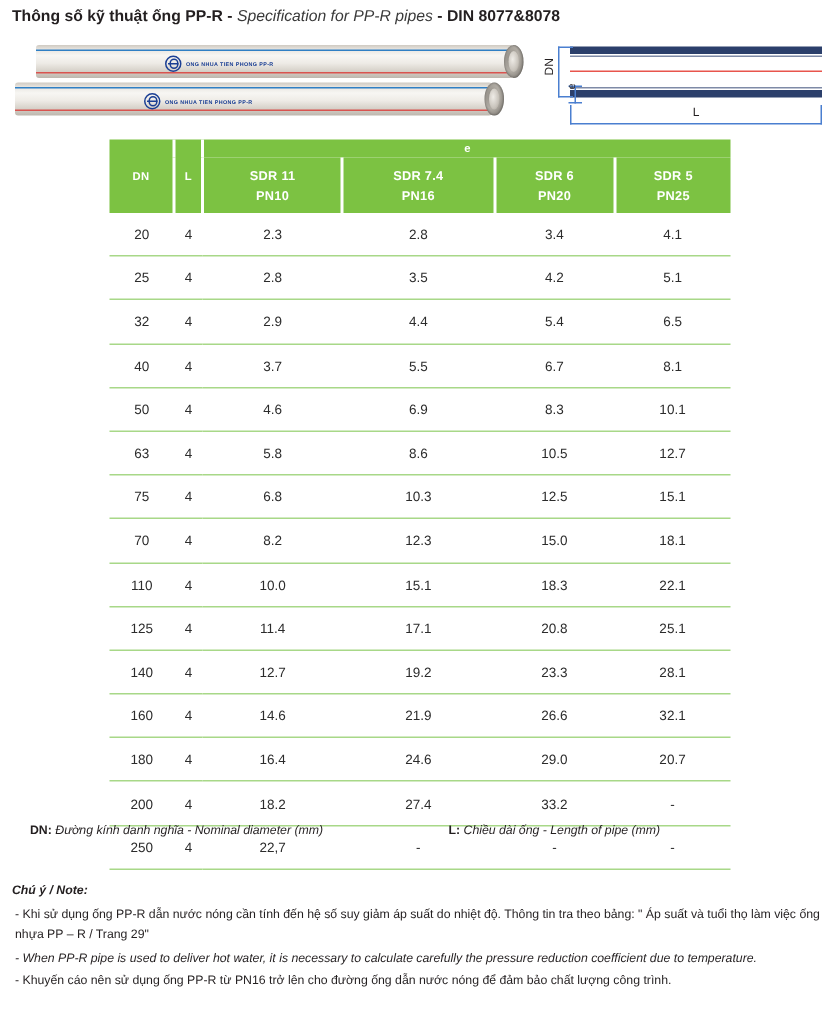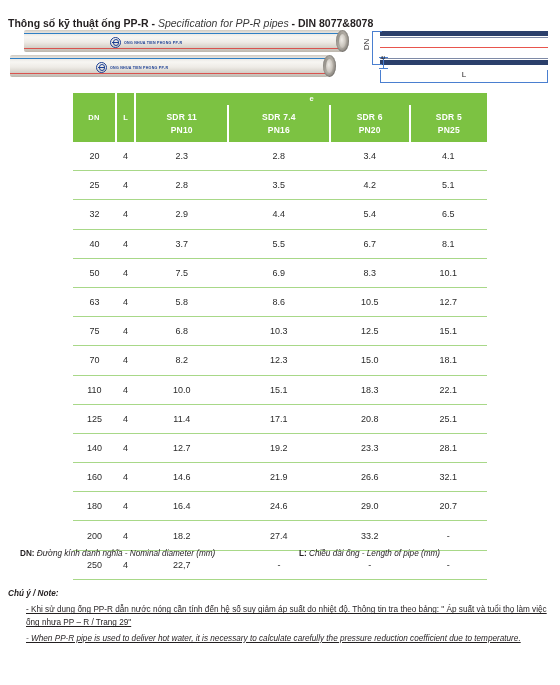--- a/index.html
+++ b/index.html
@@ -6,21 +6,21 @@
   body{
     width:560px;height:685px;
     background:#ffffff;
     font-family:"Liberation Sans", sans-serif;
     color:#231f20;
     overflow:hidden;
     position:relative;
   }
   
   .title{
-    position:absolute;left:8px;top:16px;right:8px;
+    position:absolute;left:8px;top:4px;right:8px;
     font-size:10.5px;line-height:14px;white-space:nowrap;
   }
   .title .vi{font-weight:bold;}
   .title .en{font-style:italic;color:#3a3a3a;}
   .title .din{font-weight:bold;}
 
   
   .illus{position:absolute;left:0;top:26px;width:560px;height:64px;}
 
   
@@ -113,21 +113,21 @@
   .legend{position:absolute;left:20px;top:547px;width:544px;font-size:8.2px;line-height:13px;}
   .legend .row{display:flex;}
   .legend .col{width:50%;white-space:nowrap;}
   .legend .col.right{padding-left:14px;}
   .legend b{font-weight:bold;font-style:normal;}
   .legend i{font-style:italic;}
 
   
   .notes{position:absolute;left:8px;top:587px;width:546px;font-size:8.2px;line-height:13.2px;}
   .notes .nhead{font-weight:bold;font-style:italic;margin-bottom:3px;}
-  .notes p{margin:0 0 2px 18px;text-decoration:underline;}
+  .notes p{margin:0 0 2px 2px;}
   .notes p.it{font-style:italic;}
 </style>
 </head>
 <body>
 
 <div class="title">
   <span class="vi">Thông số kỹ thuật ống PP-R - </span><span class="en">Specification for PP-R pipes</span><span class="din"> - DIN 8077&amp;8078</span>
 </div>
 
 <div class="illus">
@@ -239,21 +239,21 @@
         <td>40</td>
         <td>4</td>
         <td>3.7</td>
         <td>5.5</td>
         <td>6.7</td>
         <td>8.1</td>
       </tr>
       <tr>
         <td>50</td>
         <td>4</td>
-        <td>7.5</td>
+        <td>4.6</td>
         <td>6.9</td>
         <td>8.3</td>
         <td>10.1</td>
       </tr>
       <tr>
         <td>63</td>
         <td>4</td>
         <td>5.8</td>
         <td>8.6</td>
         <td>10.5</td>
@@ -342,13 +342,14 @@
     <div class="col right">
       <b>L:</b><i> Chiều dài ống - Length of pipe (mm)</i>
     </div>
   </div>
 </div>
 
 <div class="notes">
   <div class="nhead">Chú ý / Note:</div>
   <p>- Khi sử dụng ống PP-R dẫn nước nóng cần tính đến hệ số suy giảm áp suất do nhiệt độ. Thông tin tra theo bảng: " Áp suất và tuổi thọ làm việc ống nhựa PP – R / Trang 29"</p>
   <p class="it">- When PP-R pipe is used to deliver hot water, it is necessary to calculate carefully the pressure reduction coefficient due to temperature.</p>
+  <p>- Khuyến cáo nên sử dụng ống PP-R từ PN16 trở lên cho đường ống dẫn nước nóng để đảm bảo chất lượng công trình.</p>
 </div>
 
 </body></html>

